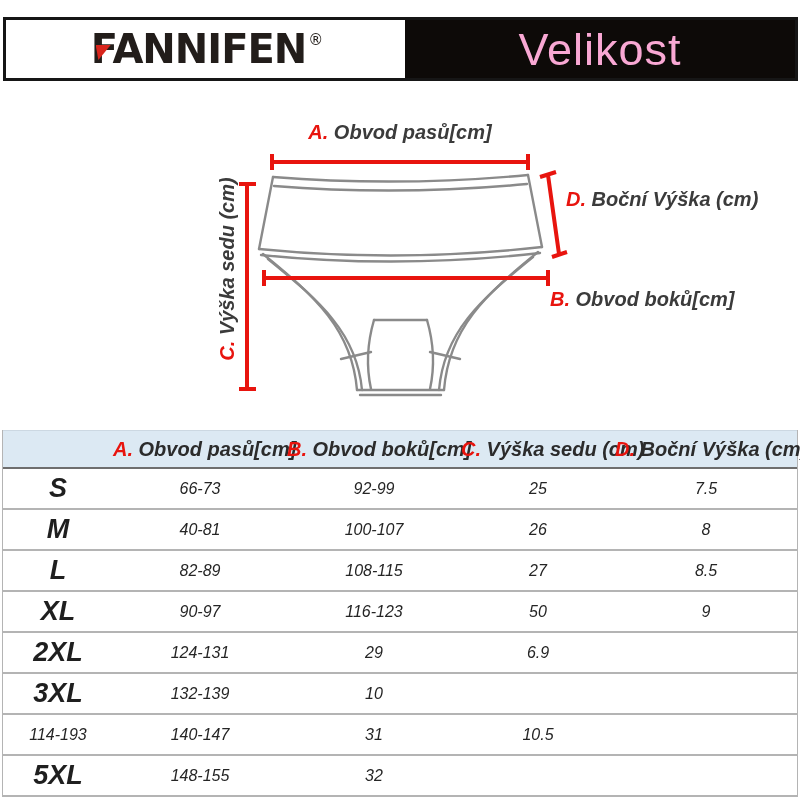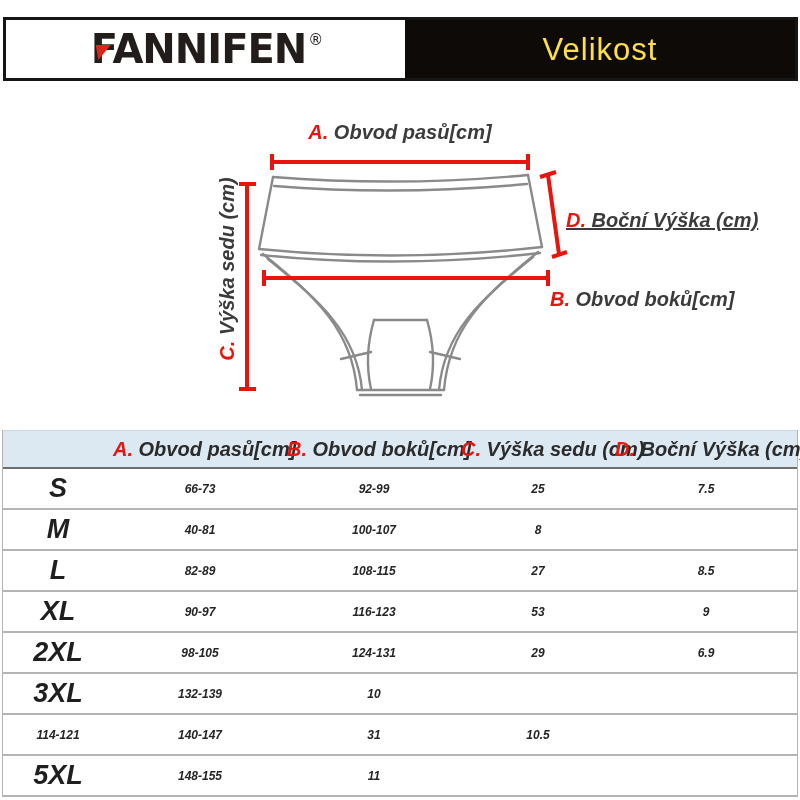--- a/index.html
+++ b/index.html
@@ -11,40 +11,40 @@
               border:3px solid #161616;display:flex;background:#ffffff;}
   .header-left{width:399px;height:100%;background:#ffffff;display:flex;
                align-items:center;justify-content:center;position:relative;}
   .brand{position:relative;font-family:"DejaVu Sans",sans-serif;font-weight:700;
          font-size:40px;letter-spacing:-1px;color:#221d1a;line-height:1;}
   .brand .reg{font-size:15px;font-weight:400;position:relative;top:-18px;left:2px;}
   .brand-triangle{position:absolute;left:5px;top:16px;width:15px;height:15px;
                   background:#d9251c;clip-path:polygon(0 0,100% 0,18% 100%);}
   .header-right{flex:1;height:100%;background:#0d0a08;display:flex;
                 align-items:center;justify-content:center;}
-  .header-title{color:#fde047;font-size:31px;font-weight:400;letter-spacing:1px;line-height:1;}
+  .header-title{color:#f9a8d4;font-size:45px;font-weight:400;letter-spacing:1px;line-height:1;}
 
   
   .diagram-svg{position:absolute;left:0;top:0;width:800px;height:800px;}
   .diagram-label{position:absolute;font-size:20px;font-style:italic;font-weight:600;
                  color:#3b3b3b;white-space:nowrap;line-height:1.2;}
   .red{color:#e8140e;}
   .label-a{left:250px;top:120px;width:300px;text-align:center;}
-  .label-d{left:566px;top:208px;text-decoration:underline;}
+  .label-d{left:566px;top:187px;}
   .label-b{left:550px;top:287px;}
   .label-c{left:107px;top:257px;width:240px;text-align:center;transform:rotate(-90deg);}
 
   
   .size-table{position:absolute;left:2px;top:430px;width:794px;
               border-left:1px solid #b4b4b4;border-right:1px solid #b4b4b4;}
   .t-row{display:grid;grid-template-columns:110px 174px 174px 154px 182px;
          align-items:center;height:39px;border-bottom:2px solid #b4b4b4;background:#ffffff;}
   .t-row.head{height:36px;background:#dce9f3;border-top:1px solid #ccd8e2;
               border-bottom:2px solid #6e6e6e;}
-  .t-cell{text-align:center;font-style:italic;font-size:12px;color:#252525;font-weight:bold;}
+  .t-cell{text-align:center;font-style:italic;font-size:16px;color:#252525;}
   .t-cell.size{font-weight:700;font-size:27px;color:#1f1f1f;}
   .head .t-cell{font-weight:600;font-size:20px;color:#2b2b2b;white-space:nowrap;}
 </style>
 </head>
 <body>
 
 <div id="page">
 
   <div class="header-bar">
     <div class="header-left">
@@ -110,60 +110,60 @@
       <div class="t-cell">66-73</div>
       <div class="t-cell">92-99</div>
       <div class="t-cell">25</div>
       <div class="t-cell">7.5</div>
     </div>
 
     <div class="t-row">
       <div class="t-cell size">M</div>
       <div class="t-cell">40-81</div>
       <div class="t-cell">100-107</div>
+      <div class="t-cell">26</div>
       <div class="t-cell">8</div>
     </div>
 
     <div class="t-row">
       <div class="t-cell size">L</div>
       <div class="t-cell">82-89</div>
       <div class="t-cell">108-115</div>
       <div class="t-cell">27</div>
       <div class="t-cell">8.5</div>
     </div>
 
     <div class="t-row">
       <div class="t-cell size">XL</div>
       <div class="t-cell">90-97</div>
       <div class="t-cell">116-123</div>
-      <div class="t-cell">53</div>
+      <div class="t-cell">50</div>
       <div class="t-cell">9</div>
     </div>
 
     <div class="t-row">
       <div class="t-cell size">2XL</div>
-      <div class="t-cell">98-105</div>
       <div class="t-cell">124-131</div>
       <div class="t-cell">29</div>
       <div class="t-cell">6.9</div>
     </div>
 
     <div class="t-row">
       <div class="t-cell size">3XL</div>
       <div class="t-cell">132-139</div>
       <div class="t-cell">10</div>
     </div>
 
     <div class="t-row">
-      <div class="t-cell">114-121</div>
+      <div class="t-cell">114-193</div>
       <div class="t-cell">140-147</div>
       <div class="t-cell">31</div>
       <div class="t-cell">10.5</div>
     </div>
 
     <div class="t-row">
       <div class="t-cell size">5XL</div>
       <div class="t-cell">148-155</div>
-      <div class="t-cell">11</div>
+      <div class="t-cell">32</div>
     </div>
 
   </div>
 </div>
 
 </body></html>

